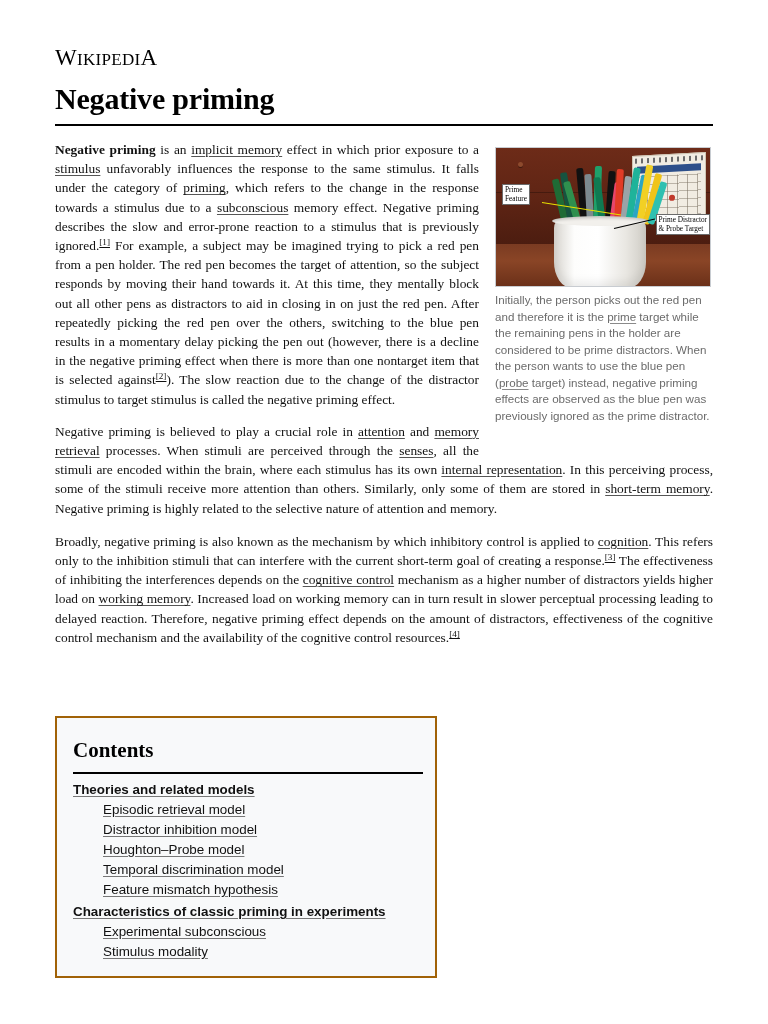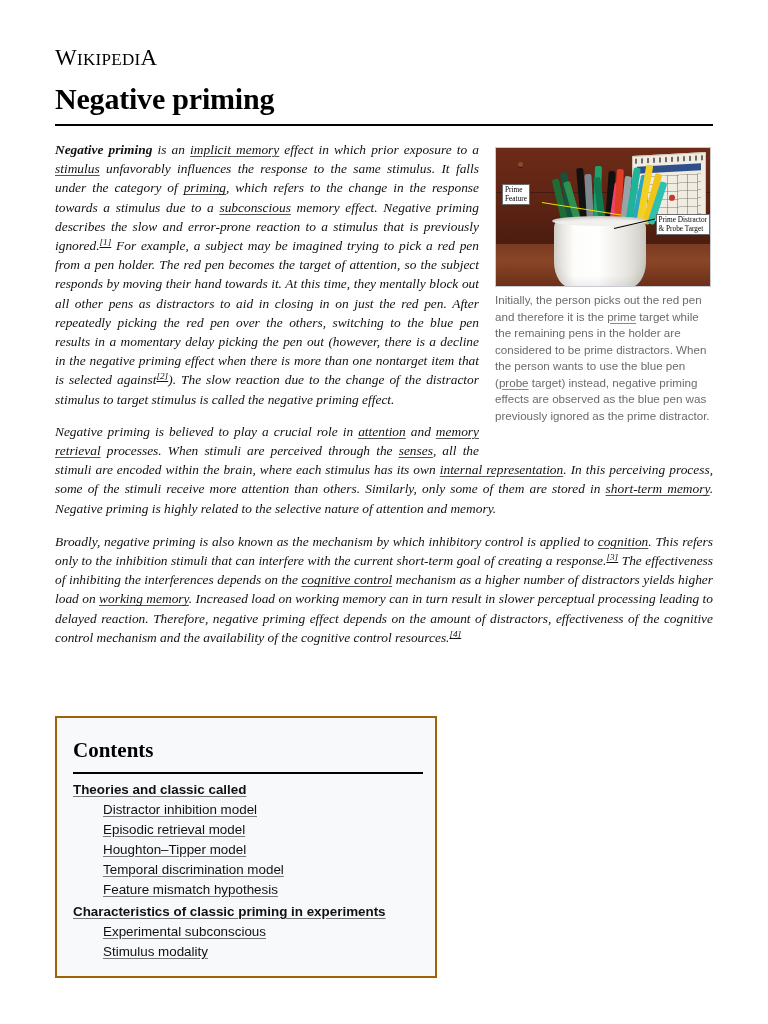--- a/index.html
+++ b/index.html
@@ -58,21 +58,21 @@
   .content {
     position: absolute;
     left: 55px;
     top: 140px;
     width: 658px;
     font-size: 13.4px;
     line-height: 19.2px;
     text-align: justify;
     color: #111;
   }
-  .content p { margin: 0 0 14px 0; font-style: italic; }
+  .content p { margin: 0 0 14px 0; }
   .para-tight { margin-bottom: 13px !important; }
 
   .wlink {
     color: #111;
     text-decoration: underline;
     text-decoration-color: #555;
     text-decoration-thickness: 1px;
     text-underline-offset: 1.5px;
   }
   b.lead { font-weight: bold; }
@@ -318,24 +318,24 @@
 
     <p class="para-tight"><b class="lead">Negative priming</b> is an <a class="wlink" href="#">implicit memory</a> effect in which prior exposure to a <a class="wlink" href="#">stimulus</a> unfavorably influences the response to the same stimulus. It falls under the category of <a class="wlink" href="#">priming</a>, which refers to the change in the response towards a stimulus due to a <a class="wlink" href="#">subconscious</a> memory effect. Negative priming describes the slow and error-prone reaction to a stimulus that is previously ignored.<sup class="ref"><a class="wlink" href="#">[1]</a></sup> For example, a subject may be imagined trying to pick a red pen from a pen holder. The red pen becomes the target of attention, so the subject responds by moving their hand towards it. At this time, they mentally block out all other pens as distractors to aid in closing in on just the red pen. After repeatedly picking the red pen over the others, switching to the blue pen results in a momentary delay picking the pen out (however, there is a decline in the negative priming effect when there is more than one nontarget item that is selected against<sup class="ref"><a class="wlink" href="#">[2]</a></sup>). The slow reaction due to the change of the distractor stimulus to target stimulus is called the negative priming effect.</p>
     <p>Negative priming is believed to play a crucial role in <a class="wlink" href="#">attention</a> and <a class="wlink" href="#">memory retrieval</a> processes. When stimuli are perceived through the <a class="wlink" href="#">senses</a>, all the stimuli are encoded within the brain, where each stimulus has its own <a class="wlink" href="#">internal representation</a>. In this perceiving process, some of the stimuli receive more attention than others. Similarly, only some of them are stored in <a class="wlink" href="#">short-term memory</a>. Negative priming is highly related to the selective nature of attention and memory.</p>
     <p>Broadly, negative priming is also known as the mechanism by which inhibitory control is applied to <a class="wlink" href="#">cognition</a>. This refers only to the inhibition stimuli that can interfere with the current short-term goal of creating a response.<sup class="ref"><a class="wlink" href="#">[3]</a></sup> The effectiveness of inhibiting the interferences depends on the <a class="wlink" href="#">cognitive control</a> mechanism as a higher number of distractors yields higher load on <a class="wlink" href="#">working memory</a>. Increased load on working memory can in turn result in slower perceptual processing leading to delayed reaction. Therefore, negative priming effect depends on the amount of distractors, effectiveness of the cognitive control mechanism and the availability of the cognitive control resources.<sup class="ref"><a class="wlink" href="#">[4]</a></sup></p>
   </div>
 
   <div class="toc">
     <div class="toc-title">Contents</div>
     <div class="toc-rule"></div>
     <ul class="toc-list">
-        <li class="toc-l1"><span>Theories and classic called</span></li>
+        <li class="toc-l1"><span>Theories and related models</span></li>
+        <li class="toc-l2"><span>Episodic retrieval model</span></li>
         <li class="toc-l2"><span>Distractor inhibition model</span></li>
-        <li class="toc-l2"><span>Episodic retrieval model</span></li>
-        <li class="toc-l2"><span>Houghton–Tipper model</span></li>
+        <li class="toc-l2"><span>Houghton–Probe model</span></li>
         <li class="toc-l2"><span>Temporal discrimination model</span></li>
         <li class="toc-l2"><span>Feature mismatch hypothesis</span></li>
         <li class="toc-l1"><span>Characteristics of classic priming in experiments</span></li>
         <li class="toc-l2"><span>Experimental subconscious</span></li>
         <li class="toc-l2"><span>Stimulus modality</span></li>
       </ul>
   </div>
 
 </div>
 

